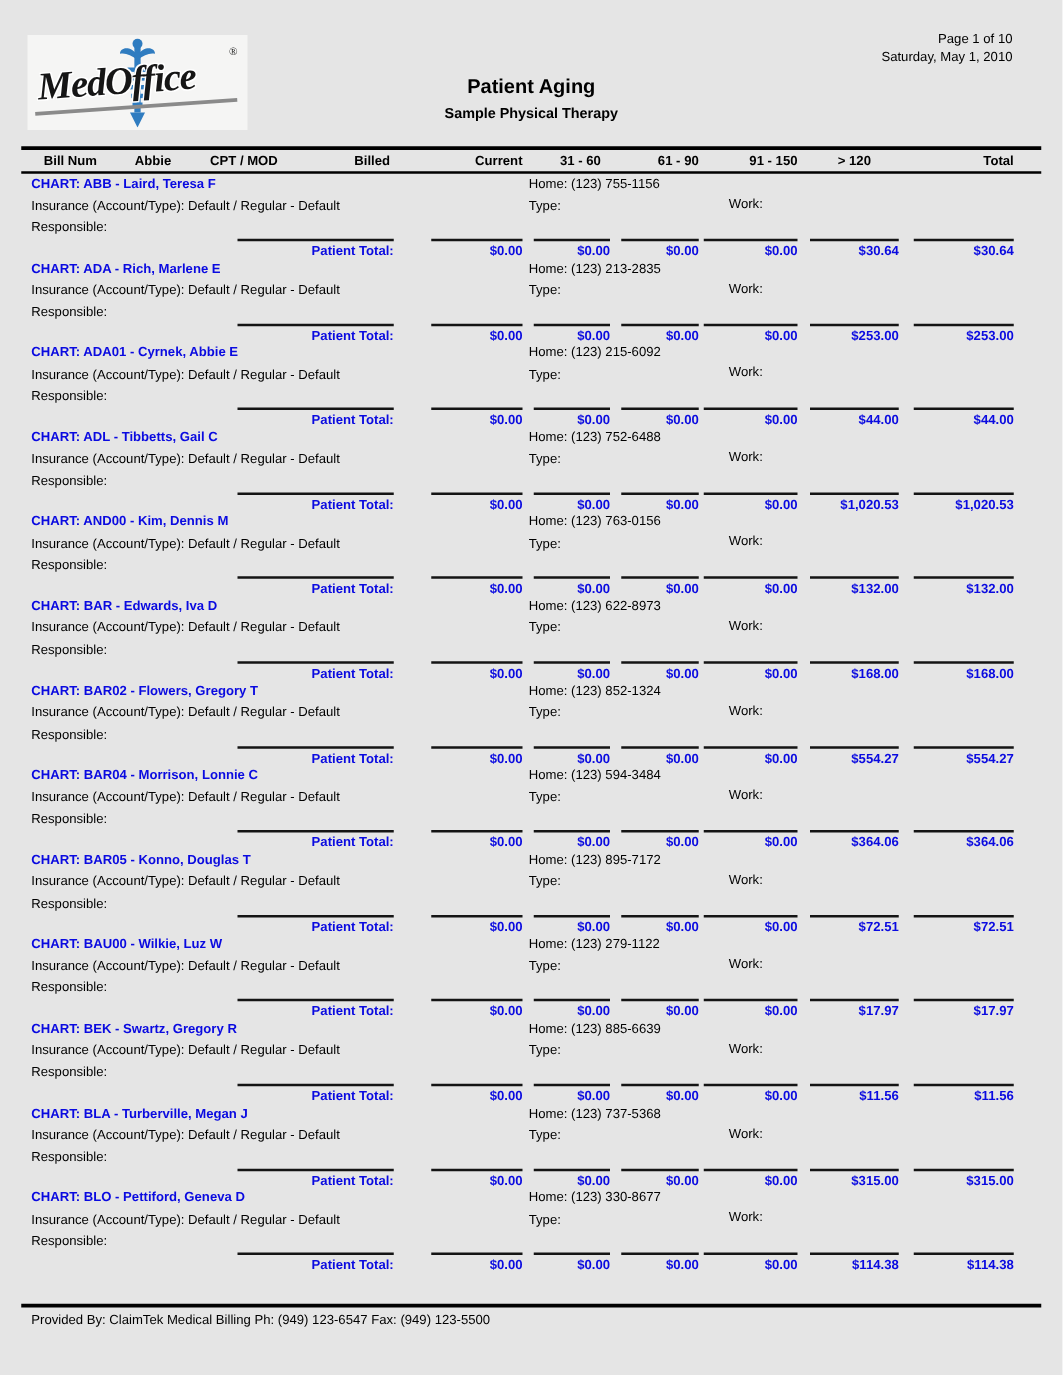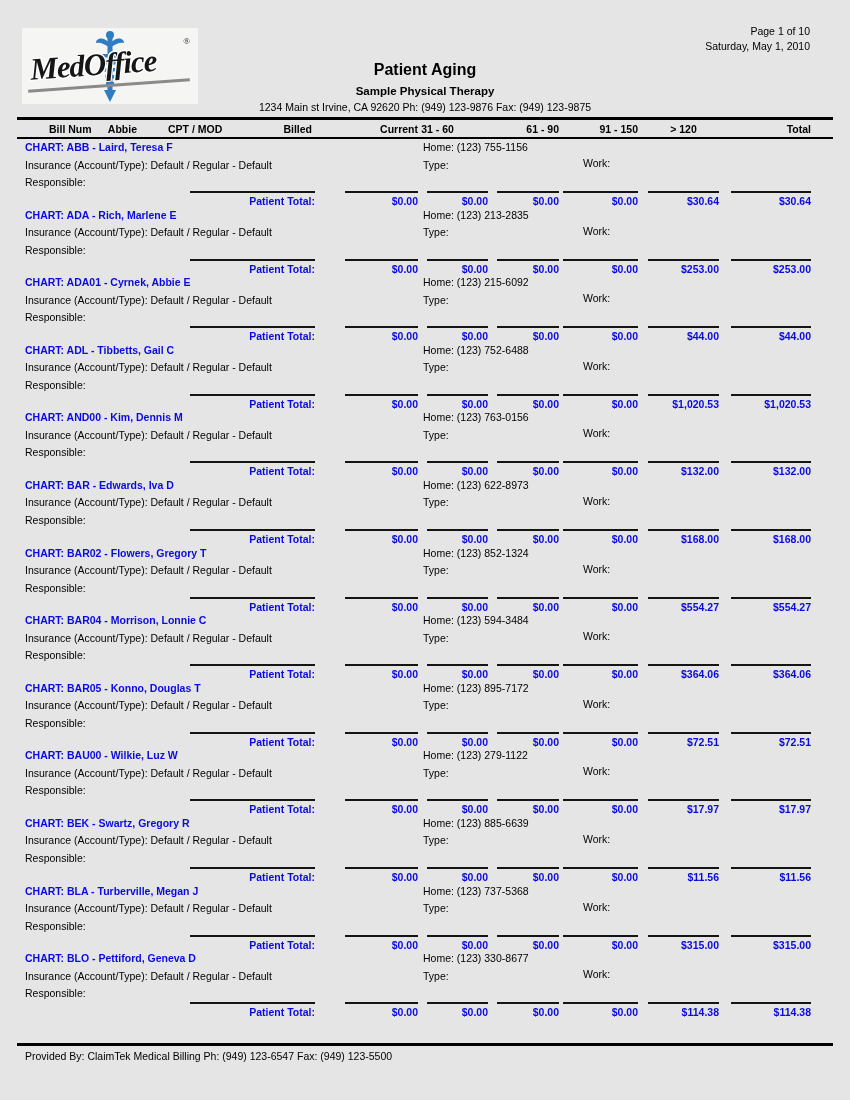--- a/index.html
+++ b/index.html
@@ -30,26 +30,26 @@
   }
   .title{top:61px;left:0;width:850px;text-align:center;font-weight:bold;font-size:16px;}
   .subtitle{top:85px;left:0;width:850px;text-align:center;font-weight:bold;font-size:11.5px;}
   .address{top:101px;left:0;width:850px;text-align:center;font-size:10.5px;}
   .rule{position:absolute;left:17px;width:816px;background:#000;}
   #rule-top{top:117px;height:3px;}
   #rule-colhead{top:137px;height:2px;}
   #rule-footer{top:1043px;height:3px;}
   
   .colhead span{position:absolute;top:123px;font-size:10.5px;font-weight:bold;white-space:nowrap;}
-  .h-billnum{left:25px;padding-left:24px;}
+  .h-billnum{left:11px;padding-left:24px;}
   .h-date{left:80px;width:57px;text-align:right;}
   .h-cpt{left:168px;}
   .h-billed{left:232px;width:80px;text-align:right;}
   .h-current{left:345px;width:73px;text-align:right;}
-  .h-3160{left:407px;width:61px;text-align:center;}
+  .h-3160{left:448px;width:61px;text-align:left;}
   .h-6190{left:497px;width:62px;text-align:right;}
   .h-91120{left:563px;width:75px;text-align:right;}
   .h-gt120{left:648px;width:71px;text-align:center;}
   .h-total{left:731px;width:80px;text-align:right;}
   
   #patients{position:absolute;top:139px;left:0;width:850px;}
   .pblock{position:relative;height:67.6px;}
   .cell{position:absolute;font-size:10.5px;white-space:nowrap;}
   .chart{left:25px;top:2px;color:var(--accent,#0a0ae0);font-weight:bold;}
   .home{left:423px;top:2px;}
@@ -93,21 +93,20 @@
         <path d="M14 72 L8 60 L20 60 Z"></path>
       </g>
     </svg>
     <div class="logotext">MedOffice</div>
     <div class="reg">®</div>
     <div class="swoosh"></div>
   </div>
 
   <div class="abs title">Patient Aging</div>
   <div class="abs subtitle">Sample Physical Therapy</div>
-  <div class="abs address">1234 Main st Irvine, CA 92620 Ph: (949) 123-9876 Fax: (949) 123-9875</div>
 
   <div class="rule" id="rule-top"></div>
 
   <div class="colhead">
     <span class="h-billnum">Bill Num</span>
     <span class="h-date">Abbie</span>
     <span class="h-cpt">CPT / MOD</span>
     <span class="h-billed">Billed</span>
     <span class="h-current">Current</span>
     <span class="h-3160">31 - 60</span>

